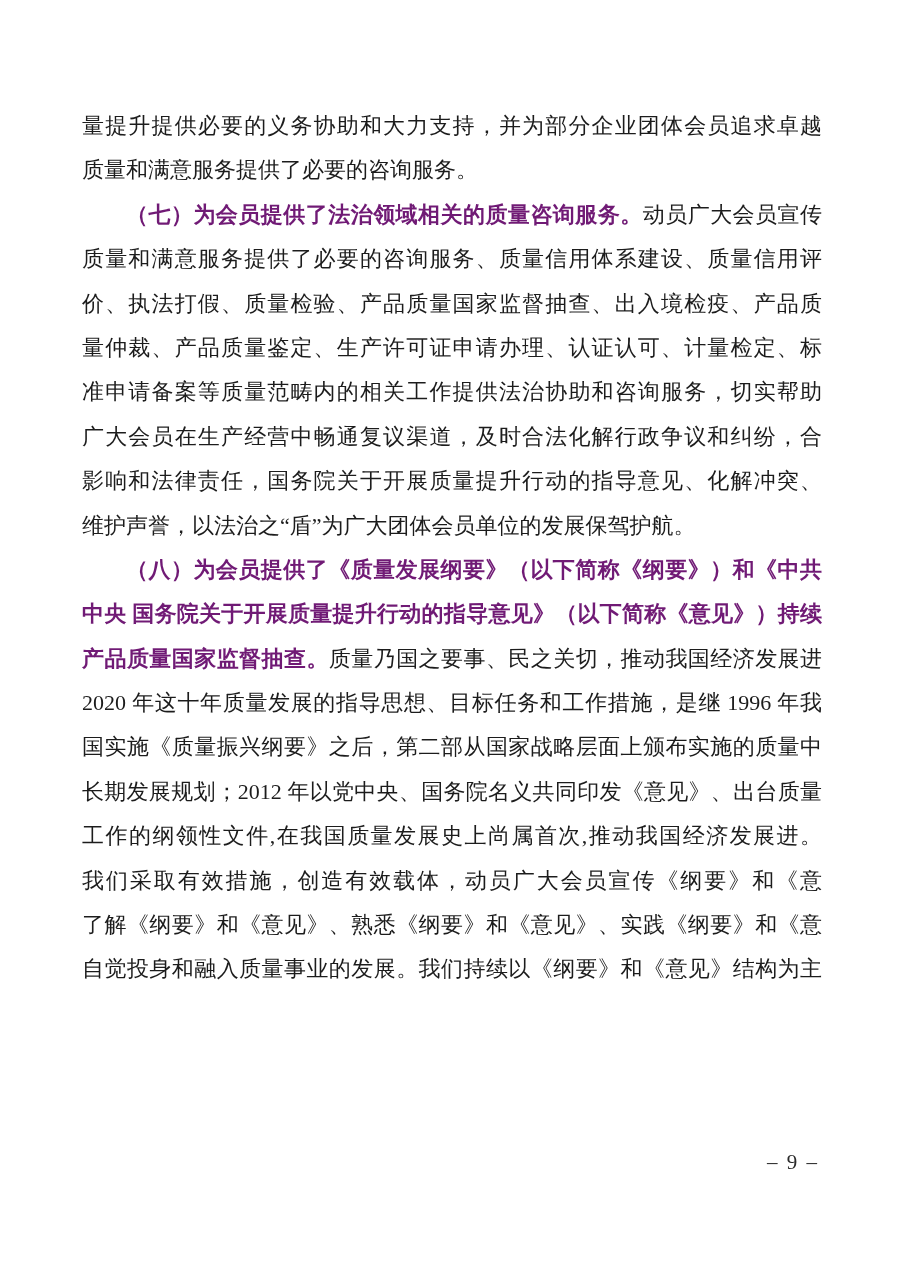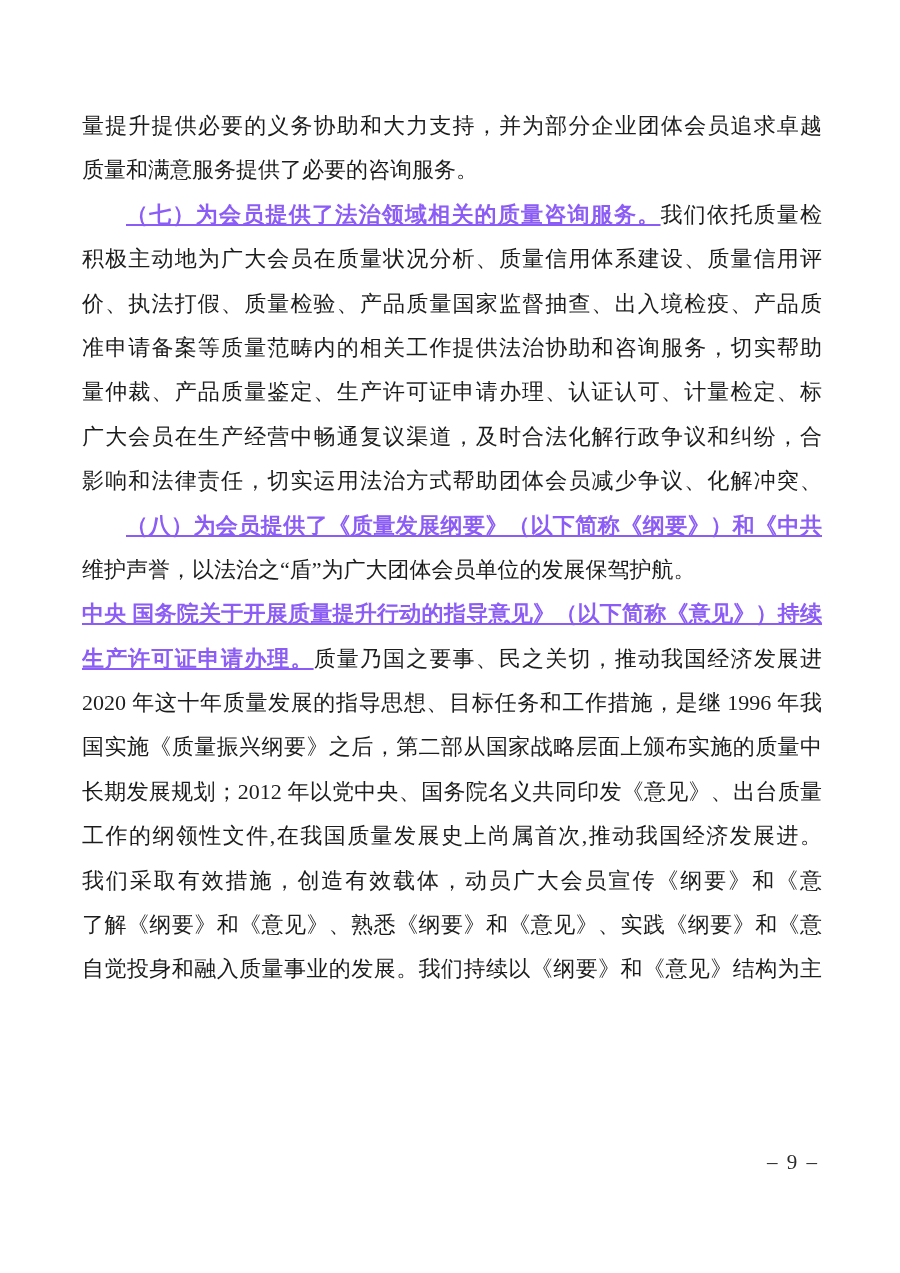--- a/index.html
+++ b/index.html
@@ -32,51 +32,51 @@
     text-align-last: justify;
   }
   .line.end {
     text-align: center;
     text-align-last: left;
   }
   .line.indent {
     text-indent: 2em;
   }
   .run { font-weight: normal; }
-  .run-bold { font-weight: bold; color: #8b5cf6; text-decoration: underline; }
+  .run-bold { font-weight: bold; color: #701a75; }
   .page-number {
     position: absolute;
     left: 748px;
     top: 1150px;
     width: 90px;
     font-size: 21px;
     color: #2a2a2a;
     letter-spacing: 2px;
     text-align: center;
     font-family: "Liberation Serif", serif;
   }
 </style>
 </head>
 <body>
 
 <div class="page">
   <div class="text-block" id="text-block">
       <div class="line"><span class="run">量提升提供必要的义务协助和大力支持，并为部分企业团体会员追求卓越</span></div>
       <div class="line end"><span class="run">质量和满意服务提供了必要的咨询服务。</span></div>
-      <div class="line indent"><span class="run run-bold">（七）为会员提供了法治领域相关的质量咨询服务。</span><span class="run">我们依托质量检</span></div>
-      <div class="line"><span class="run">积极主动地为广大会员在质量状况分析、质量信用体系建设、质量信用评</span></div>
+      <div class="line indent"><span class="run run-bold">（七）为会员提供了法治领域相关的质量咨询服务。</span><span class="run">动员广大会员宣传</span></div>
+      <div class="line"><span class="run">质量和满意服务提供了必要的咨询服务、质量信用体系建设、质量信用评</span></div>
       <div class="line"><span class="run">价、执法打假、质量检验、产品质量国家监督抽查、出入境检疫、产品质</span></div>
+      <div class="line"><span class="run">量仲裁、产品质量鉴定、生产许可证申请办理、认证认可、计量检定、标</span></div>
       <div class="line"><span class="run">准申请备案等质量范畴内的相关工作提供法治协助和咨询服务，切实帮助</span></div>
-      <div class="line"><span class="run">量仲裁、产品质量鉴定、生产许可证申请办理、认证认可、计量检定、标</span></div>
       <div class="line"><span class="run">广大会员在生产经营中畅通复议渠道，及时合法化解行政争议和纠纷，合</span></div>
-      <div class="line"><span class="run">影响和法律责任，切实运用法治方式帮助团体会员减少争议、化解冲突、</span></div>
+      <div class="line"><span class="run">影响和法律责任，国务院关于开展质量提升行动的指导意见、化解冲突、</span></div>
+      <div class="line end"><span class="run">维护声誉，以法治之“盾”为广大团体会员单位的发展保驾护航。</span></div>
       <div class="line indent"><span class="run run-bold">（八）为会员提供了《质量发展纲要》（以下简称《纲要》）和《中共</span></div>
-      <div class="line end"><span class="run">维护声誉，以法治之“盾”为广大团体会员单位的发展保驾护航。</span></div>
       <div class="line"><span class="run run-bold">中央 国务院关于开展质量提升行动的指导意见》（以下简称《意见》）持续</span></div>
-      <div class="line"><span class="run run-bold">生产许可证申请办理。</span><span class="run">质量乃国之要事、民之关切，推动我国经济发展进</span></div>
+      <div class="line"><span class="run run-bold">产品质量国家监督抽查。</span><span class="run">质量乃国之要事、民之关切，推动我国经济发展进</span></div>
       <div class="line"><span class="run">2020 年这十年质量发展的指导思想、目标任务和工作措施，是继 1996 年我</span></div>
       <div class="line"><span class="run">国实施《质量振兴纲要》之后，第二部从国家战略层面上颁布实施的质量中</span></div>
       <div class="line"><span class="run">长期发展规划；2012 年以党中央、国务院名义共同印发《意见》、出台质量</span></div>
       <div class="line"><span class="run">工作的纲领性文件,在我国质量发展史上尚属首次,推动我国经济发展进。</span></div>
       <div class="line"><span class="run">我们采取有效措施，创造有效载体，动员广大会员宣传《纲要》和《意见》、</span></div>
       <div class="line"><span class="run">了解《纲要》和《意见》、熟悉《纲要》和《意见》、实践《纲要》和《意见》,</span></div>
       <div class="line"><span class="run">自觉投身和融入质量事业的发展。我们持续以《纲要》和《意见》结构为主</span></div>
     </div>
   <div class="page-number">– 9 –</div>
 </div>

